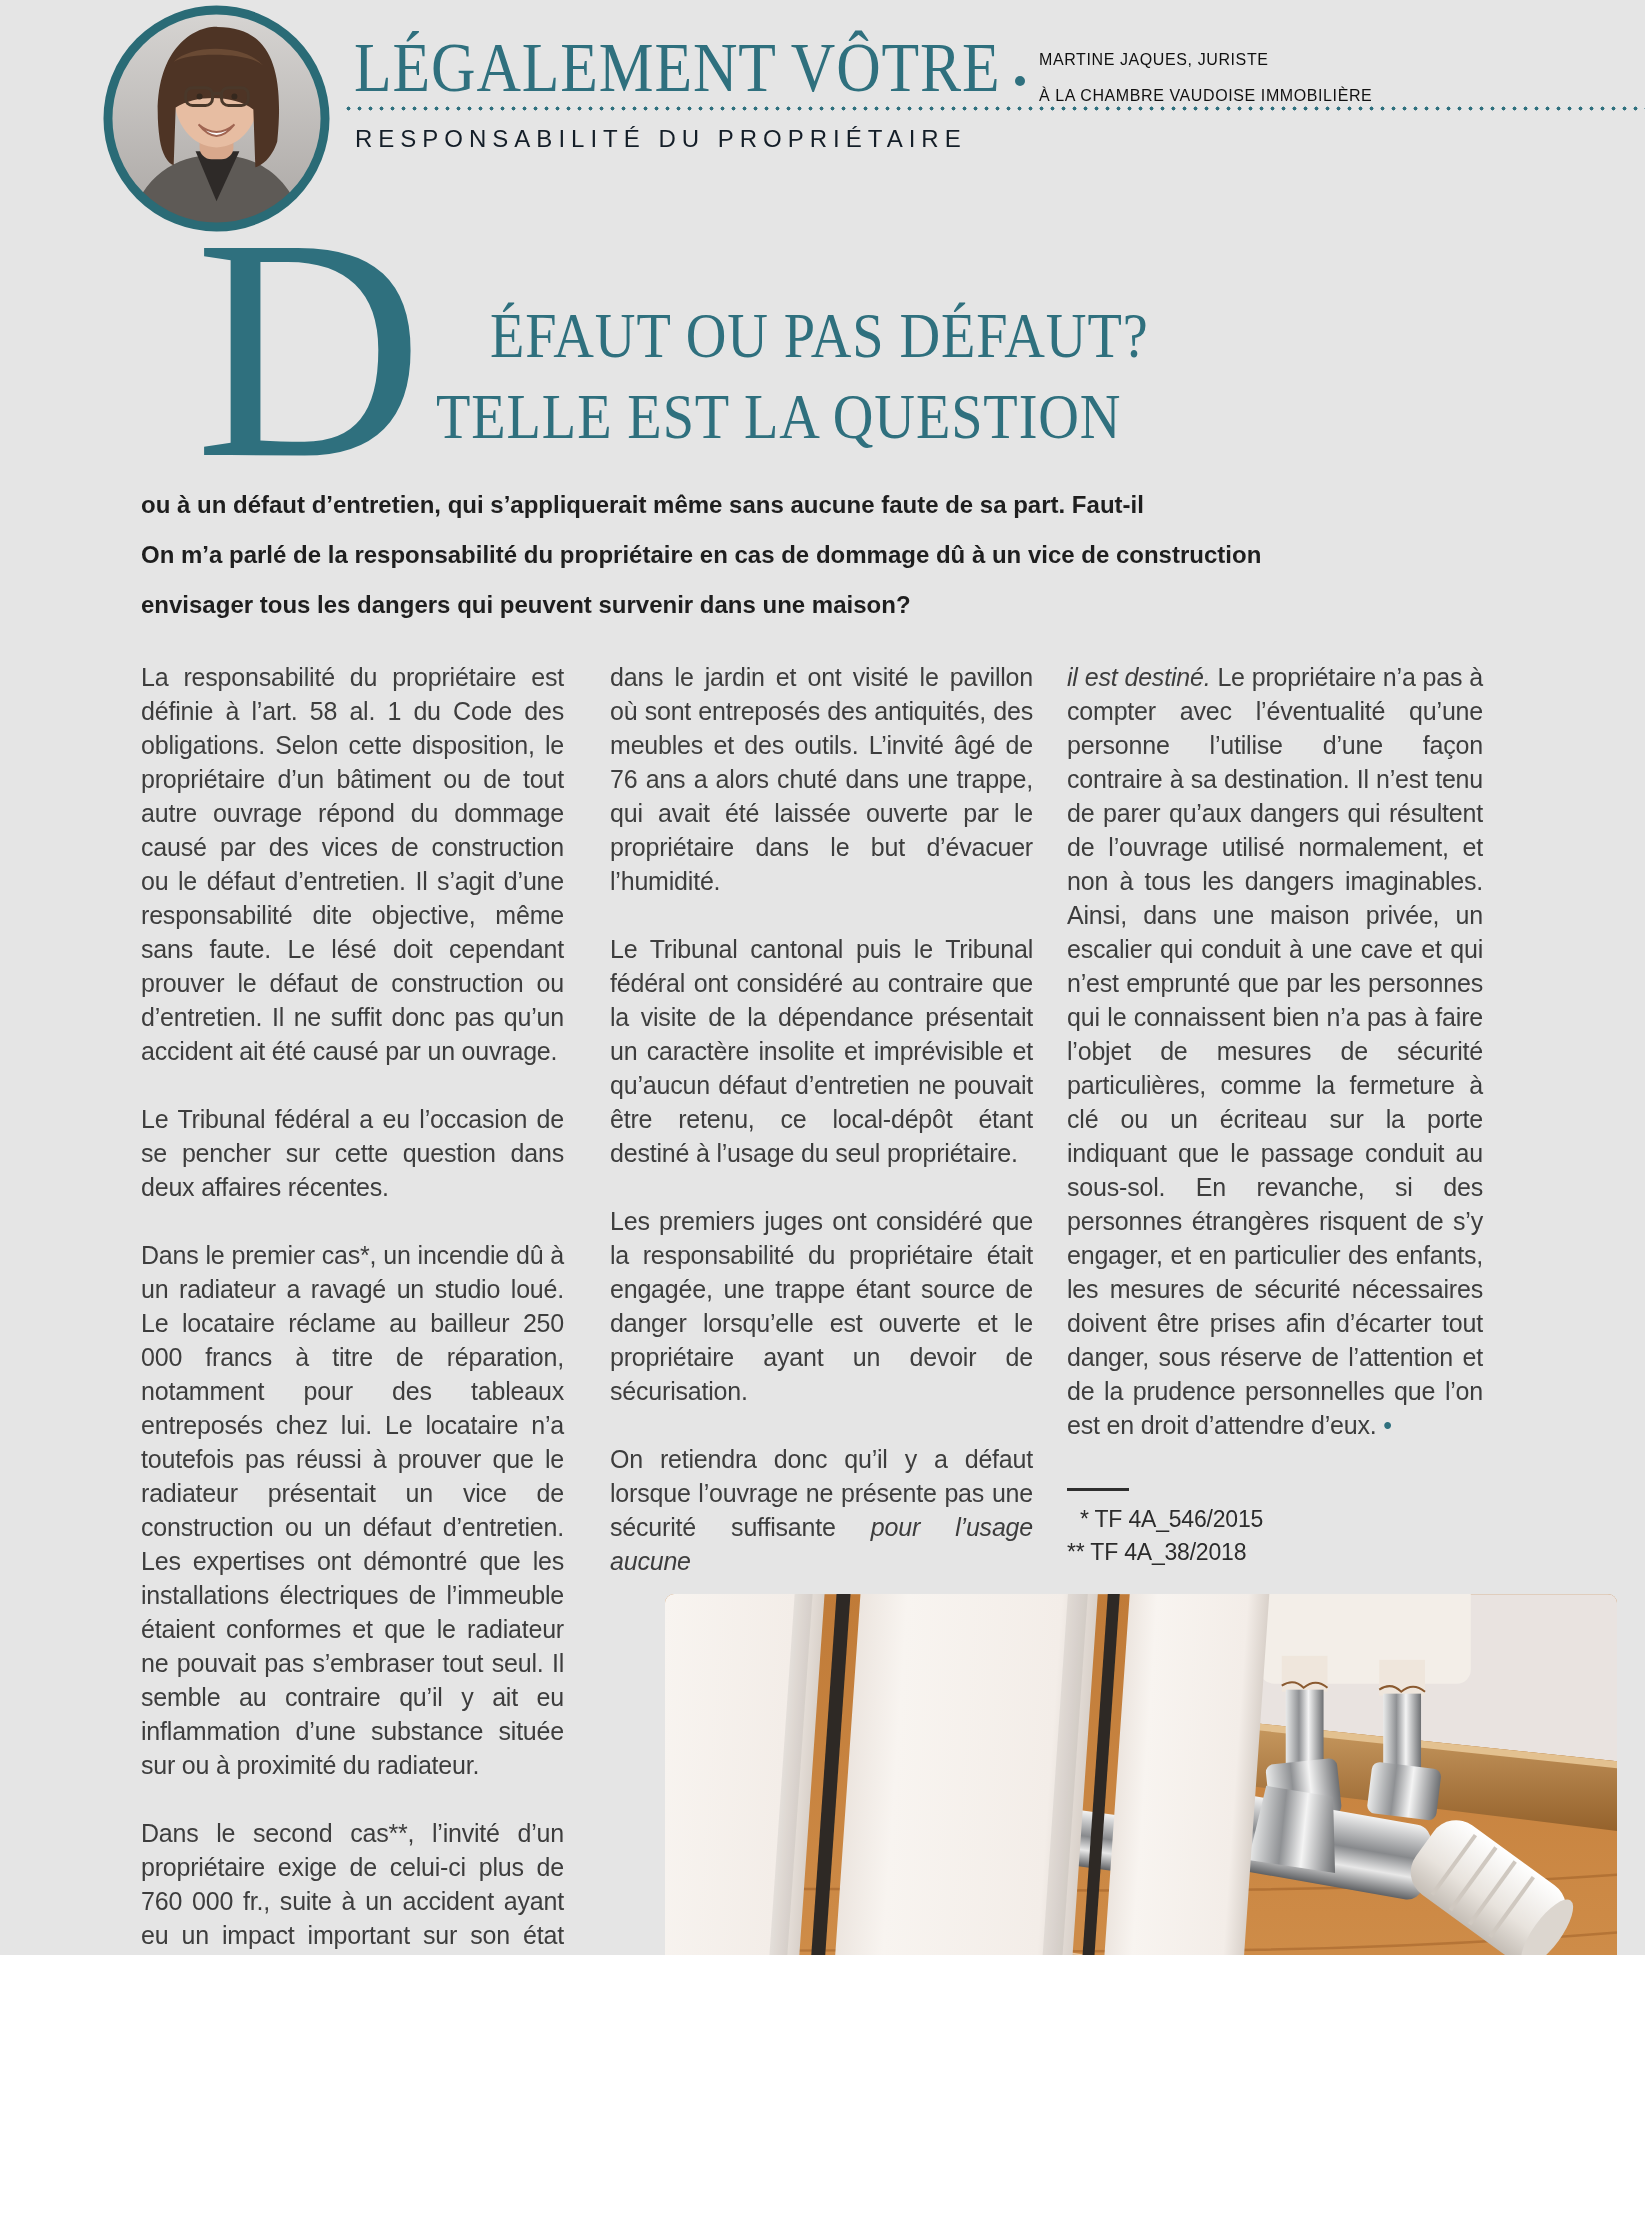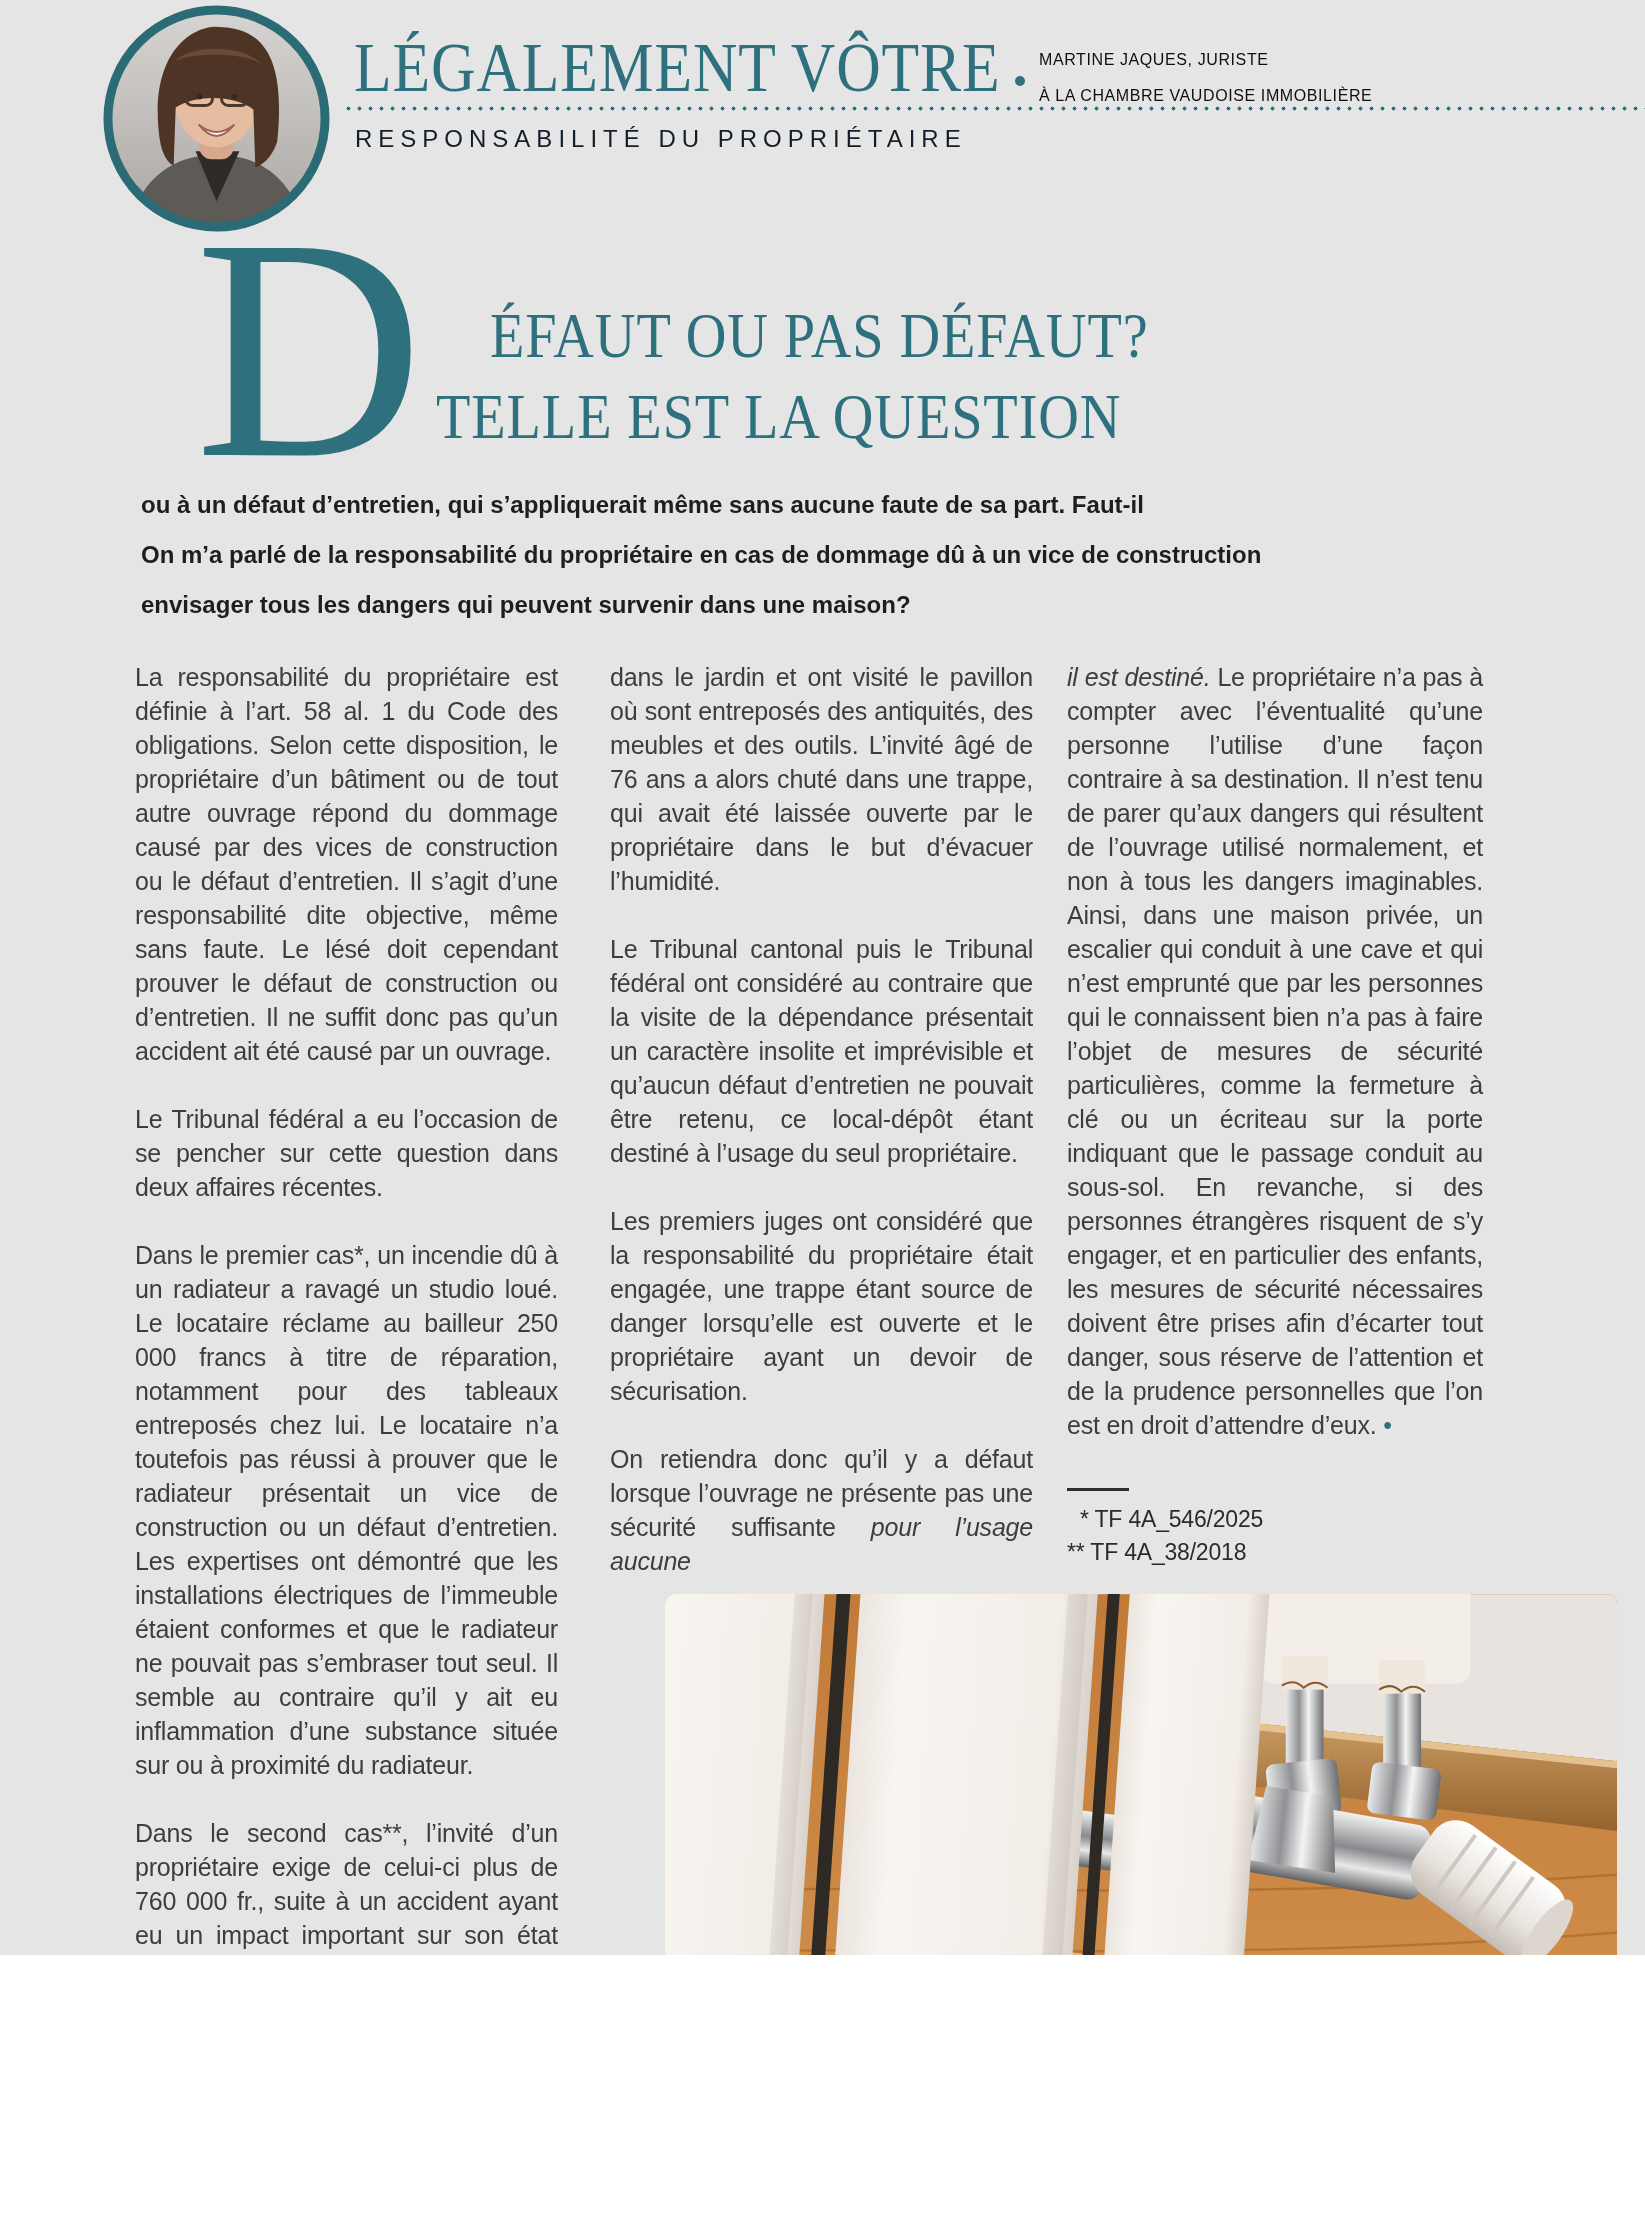--- a/index.html
+++ b/index.html
@@ -32,21 +32,21 @@
 
   
   .intro{position:absolute;left:141px;top:480px;z-index:3;}
   .intro div{height:50px;line-height:50px;font-size:24px;font-weight:700;color:#1e1e1e;
         white-space:nowrap;letter-spacing:0;}
 
   
   .col{position:absolute;top:660px;width:423px;text-align:justify;font-size:25px;
         line-height:34px;color:#3d3d3d;letter-spacing:-0.2px;z-index:3;}
   .col p{margin:0 0 34px 0;}
-  .c1{left:135px;}
+  .c1{left:141px;}
   .c2{left:610px;}
   .c3{left:1067px;width:416px;}
   .italic{font-style:italic;}
   .endmark{color:#2F707E;}
 
   
   .footnotes{margin-top:46px;font-size:23px;line-height:33px;color:#2b2b2b;text-align:left;}
   .fn-rule{width:62px;height:0;border-top:3px solid #2e2e2e;margin:0 0 12px 0;}
   .fn1{padding-left:13px;}
 
@@ -139,21 +139,21 @@
       <p>Le Tribunal cantonal puis le Tribunal fédéral ont considéré au contraire que la visite de la dépendance présentait un caractère insolite et imprévisible et qu’aucun défaut d’entretien ne pouvait être retenu, ce local-dépôt étant destiné à l’usage du seul propriétaire.</p>
       <p>Les premiers juges ont considéré que la responsabilité du propriétaire était engagée, une trappe étant source de danger lorsqu’elle est ouverte et le propriétaire ayant un devoir de sécurisation.</p>
       <p><span>On retiendra donc qu’il y a défaut lorsque l’ouvrage ne présente pas une sécurité suffisante </span><span class="italic">pour l’usage aucune</span></p>
     </div>
 
     <div class="col c3">
       <p><span class="italic">il est destiné.</span><span> Le propriétaire n’a pas à compter avec l’éventualité qu’une personne l’utilise d’une façon contraire à sa destination. Il n’est tenu de parer qu’aux dangers qui résultent de l’ouvrage utilisé normalement, et non à tous les dangers imaginables. Ainsi, dans une maison privée, un escalier qui conduit à une cave et qui n’est emprunté que par les personnes qui le connaissent bien n’a pas à faire l’objet de mesures de sécurité particulières, comme la fermeture à clé ou un écriteau sur la porte indiquant que le passage conduit au sous-sol. En revanche, si des personnes étrangères risquent de s’y engager, et en particulier des enfants, les mesures de sécurité nécessaires doivent être prises afin d’écarter tout danger, sous réserve de l’attention et de la prudence personnelles que l’on est en droit d’attendre d’eux. </span><span class="endmark">•</span></p>
 
       <div class="footnotes">
         <div class="fn-rule"></div>
-        <div class="fn1">* TF 4A_546/2025</div>
+        <div class="fn1">* TF 4A_546/2015</div>
         <div>** TF 4A_38/2018</div>
       </div>
     </div>
   </div>
 
   <div class="photo">
     <svg width="952" height="639" viewBox="0 0 957 642">
       <defs>
         <linearGradient id="floorG" x1="0" y1="0" x2="0" y2="1">
           <stop offset="0" stop-color="#c07b38"></stop>

